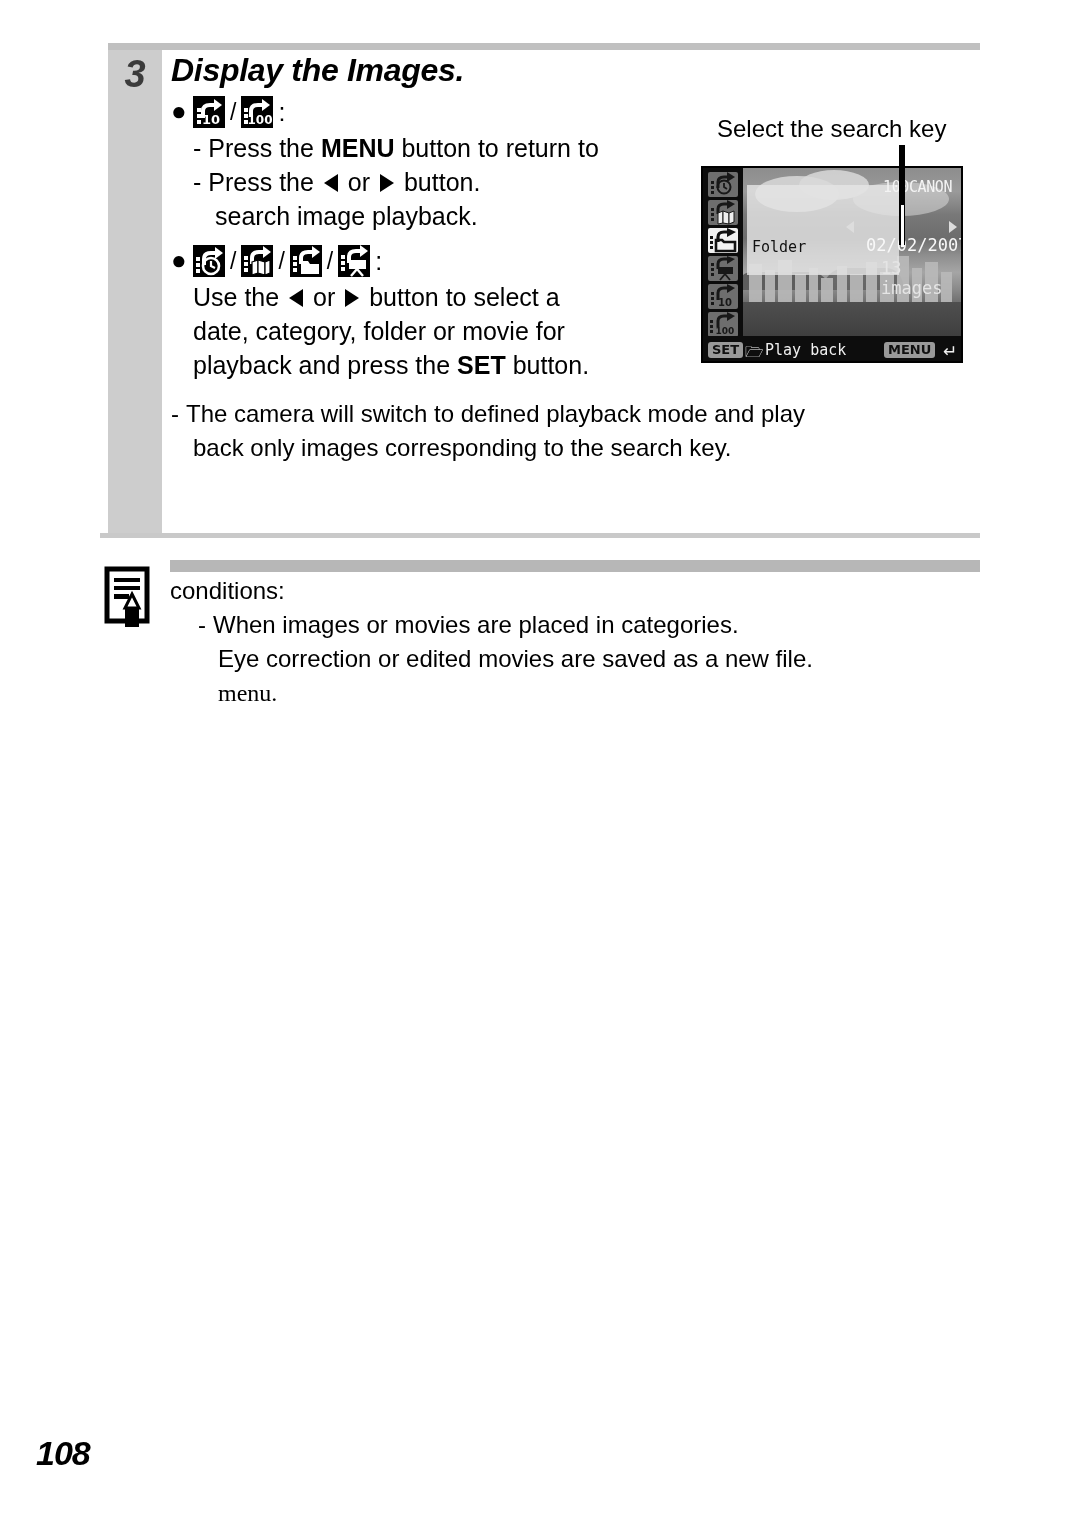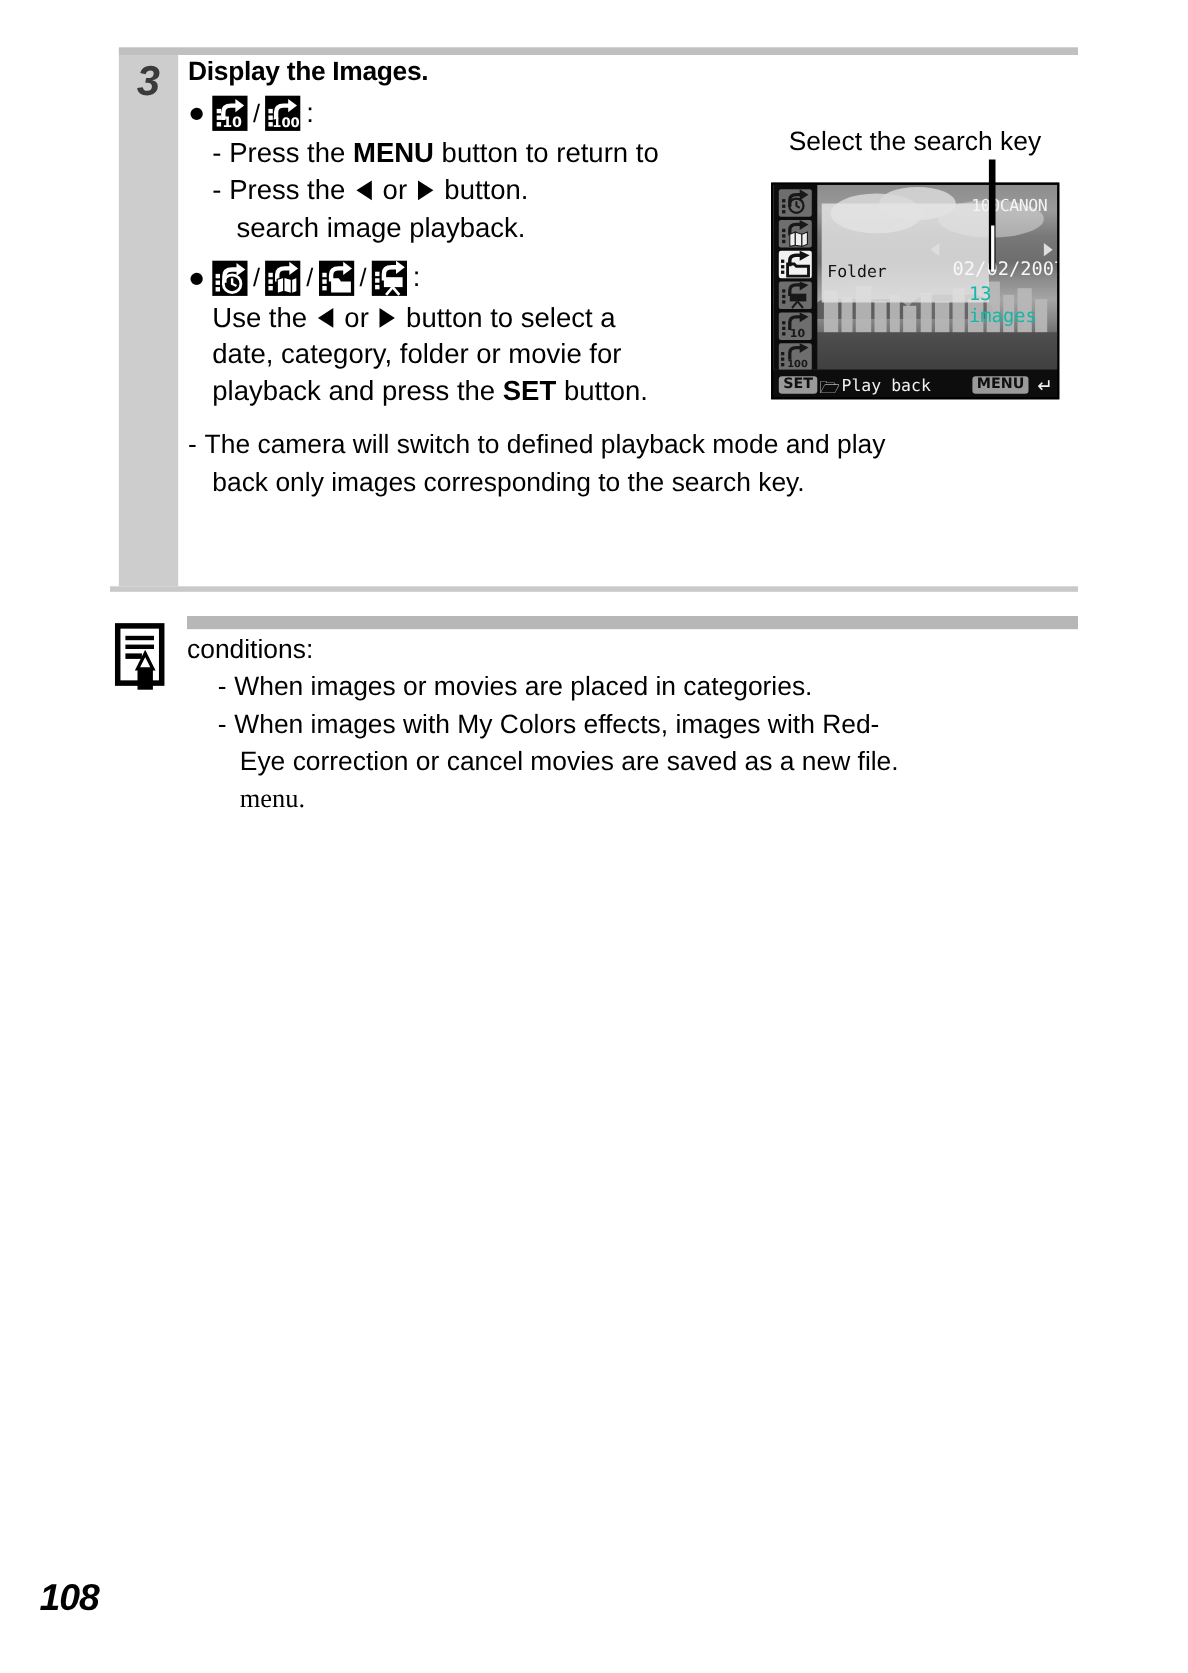--- a/index.html
+++ b/index.html
@@ -61,25 +61,26 @@
     color: #3b3b3b;
     line-height: 1;
   }
   .step-body {
     position: absolute;
     left: 63px;
     top: 10px;
     width: 805px;
   }
   .step-title {
-    font-size: 24px;
+    font-size: 32px;
     font-weight: bold;
     letter-spacing: -0.3px;
     line-height: 1.1;
     margin: 0 0 6px 0;
+    font-style: italic;
   }
 
   
   .bullet-row {
     display: flex;
     align-items: flex-start;
     margin-top: 6px;
   }
   .bullet-dot {
     width: 22px;
@@ -288,21 +289,21 @@
     left: 163px; top: 67px;
     font-size: 17px;
     color: #f8f8f8;
     z-index: 4;
     font-family: "DejaVu Sans Mono", monospace;
   }
   .lcd-count {
     position: absolute;
     left: 178px; top: 90px;
     font-size: 17px;
-    color: #14b8a6;
+    color: #e5e5e5;
     z-index: 4;
     font-family: "DejaVu Sans Mono", monospace;
   }
   .lcd-arrow-l, .lcd-arrow-r {
     position: absolute;
     width: 0; height: 0;
     z-index: 4;
   }
   .lcd-arrow-l {
     left: 143px; top: 53px;
@@ -655,22 +656,19 @@
     </svg>
   </div>
 
   <div class="note-body">
     <div class="note-para">conditions:</div>
 
     <div class="note-para note-indent">
       <span class="dash">-</span><span>When images or movies are placed in categories.</span>
     </div>
 
-    <div class="note-para note-indent">
-      <span class="dash">-</span><span>When images with My Colors effects, images with Red-</span>
-    </div>
-    <div class="note-para note-indent" style="padding-left:48px;">Eye correction or cancel movies are saved as a new file.</div>
+    <div class="note-para note-indent" style="padding-left:48px;">Eye correction or edited movies are saved as a new file.</div>
 
     <div class="note-para note-indent" style="padding-left:48px;font-family:Liberation Serif, serif;">menu.</div>
   </div>
 </div>
 
 <div class="page-number">108</div>
 
 </body></html>

